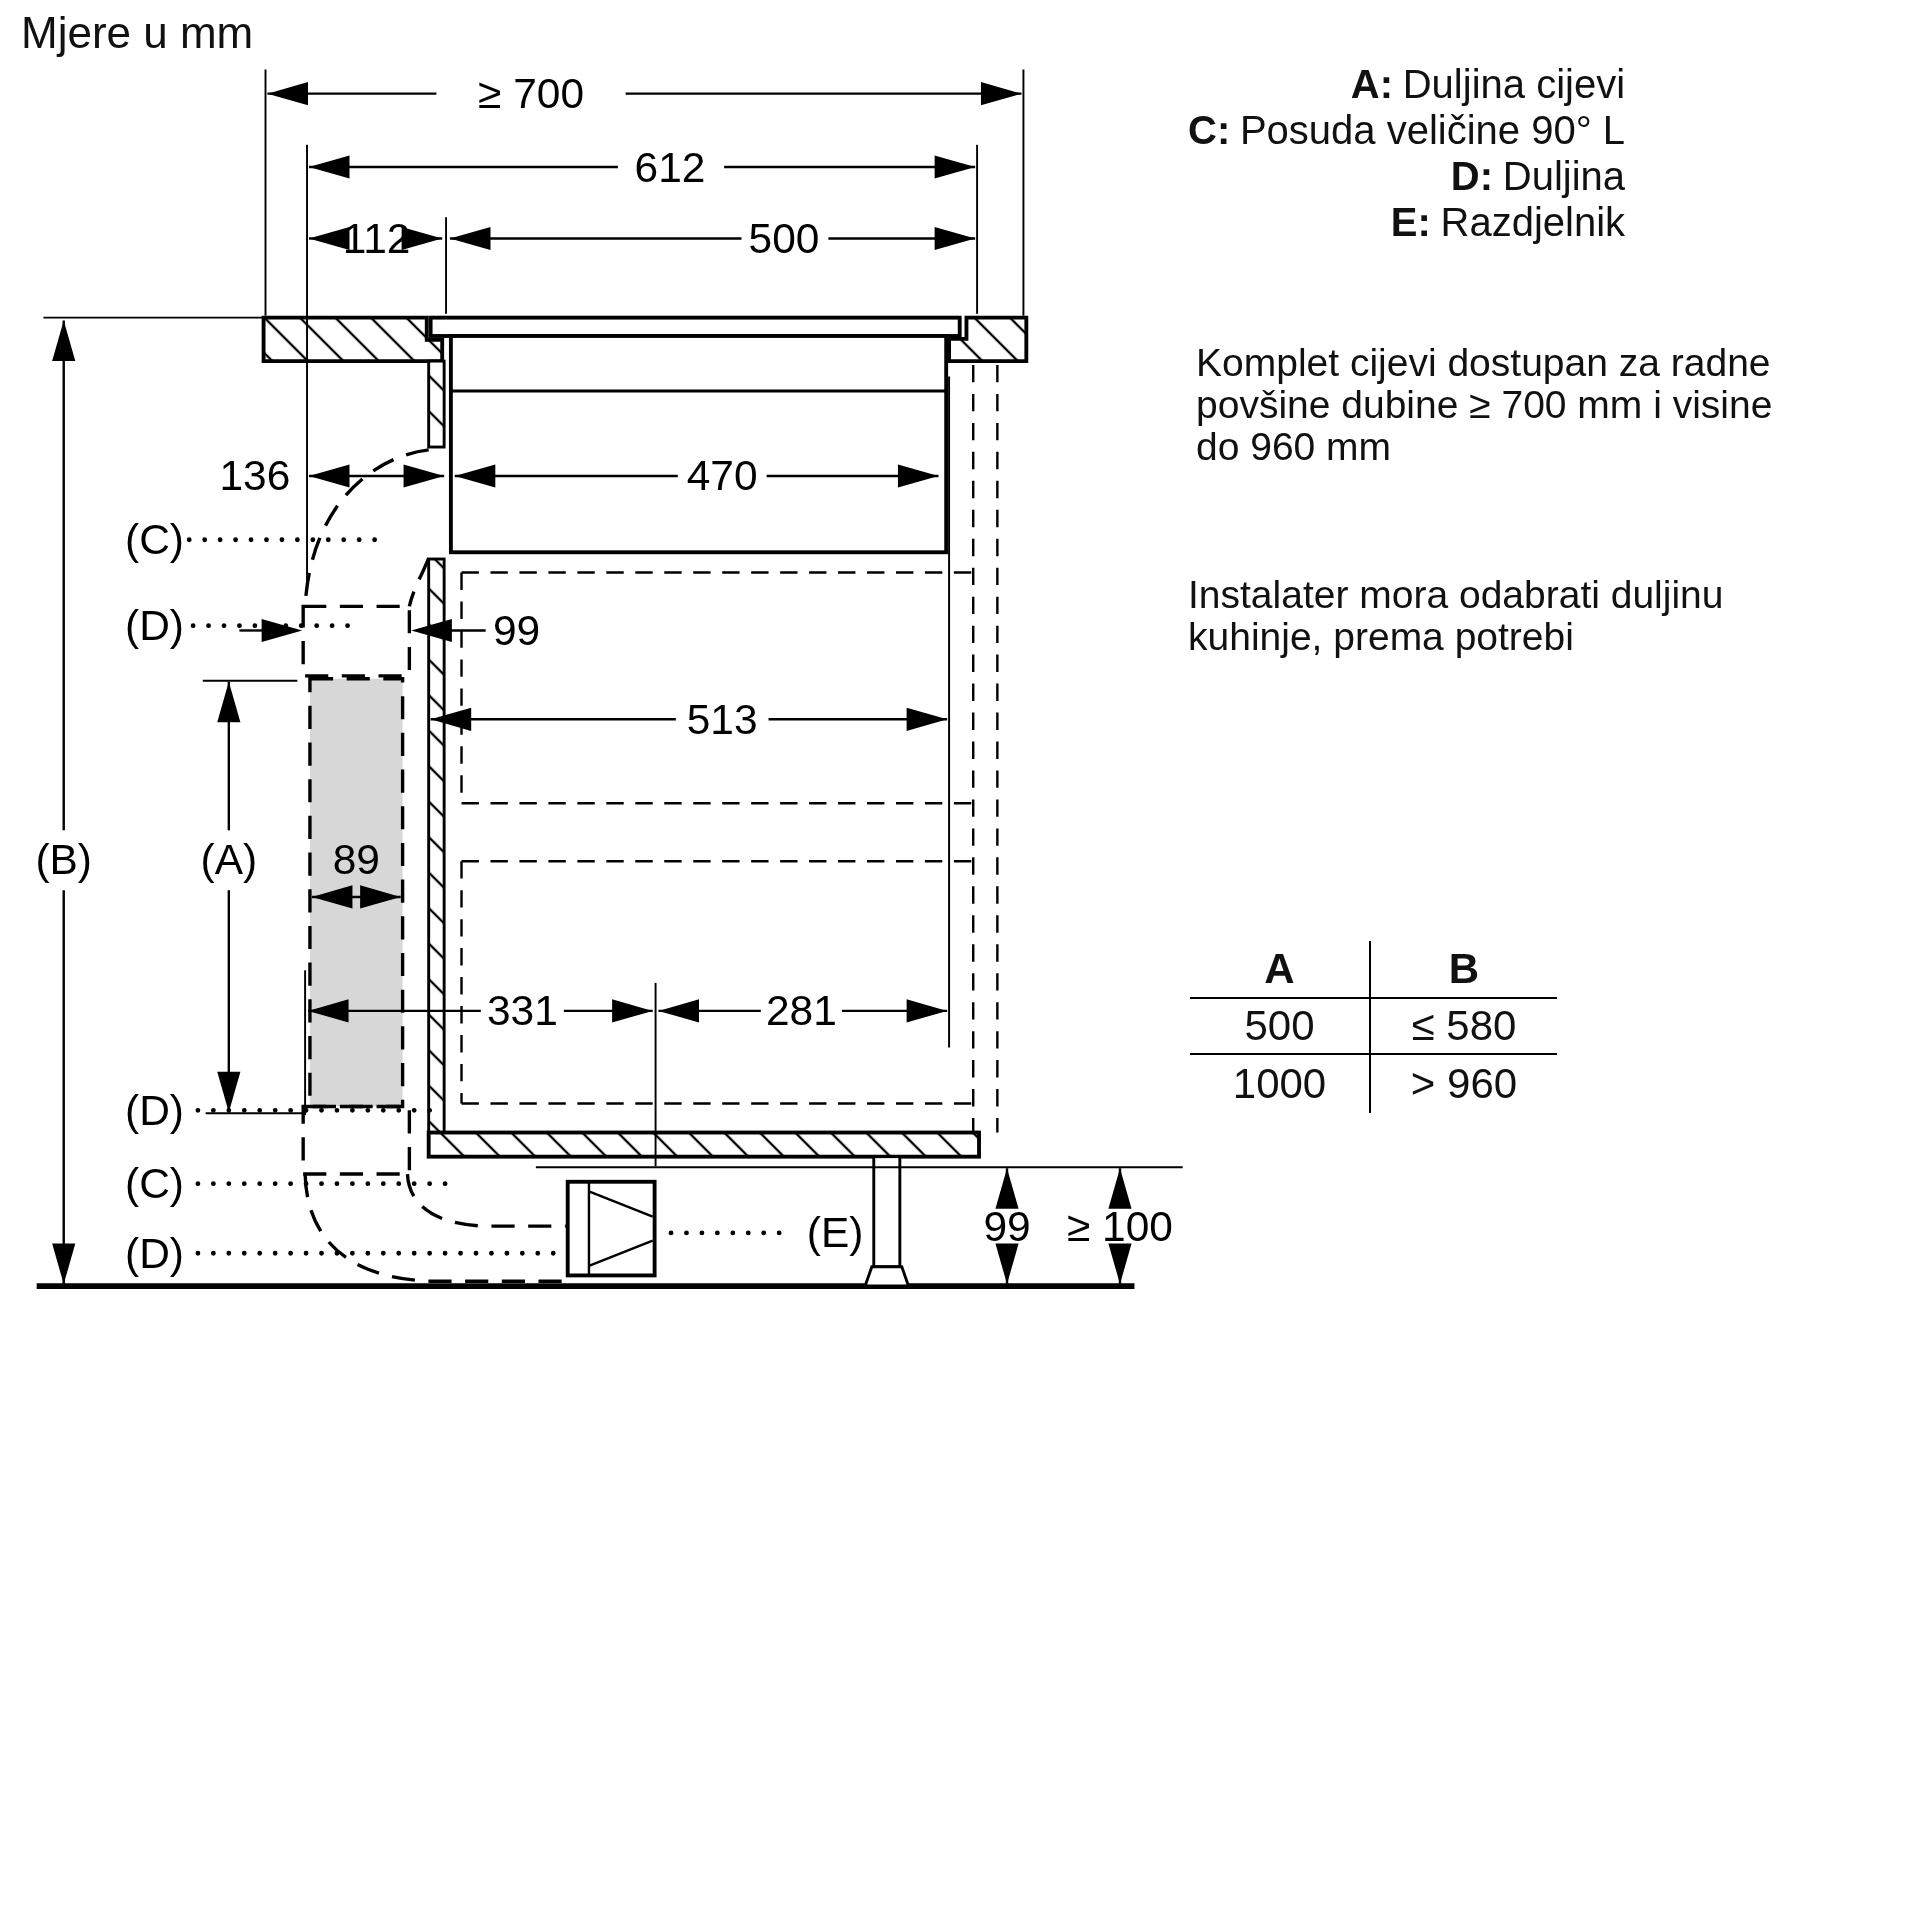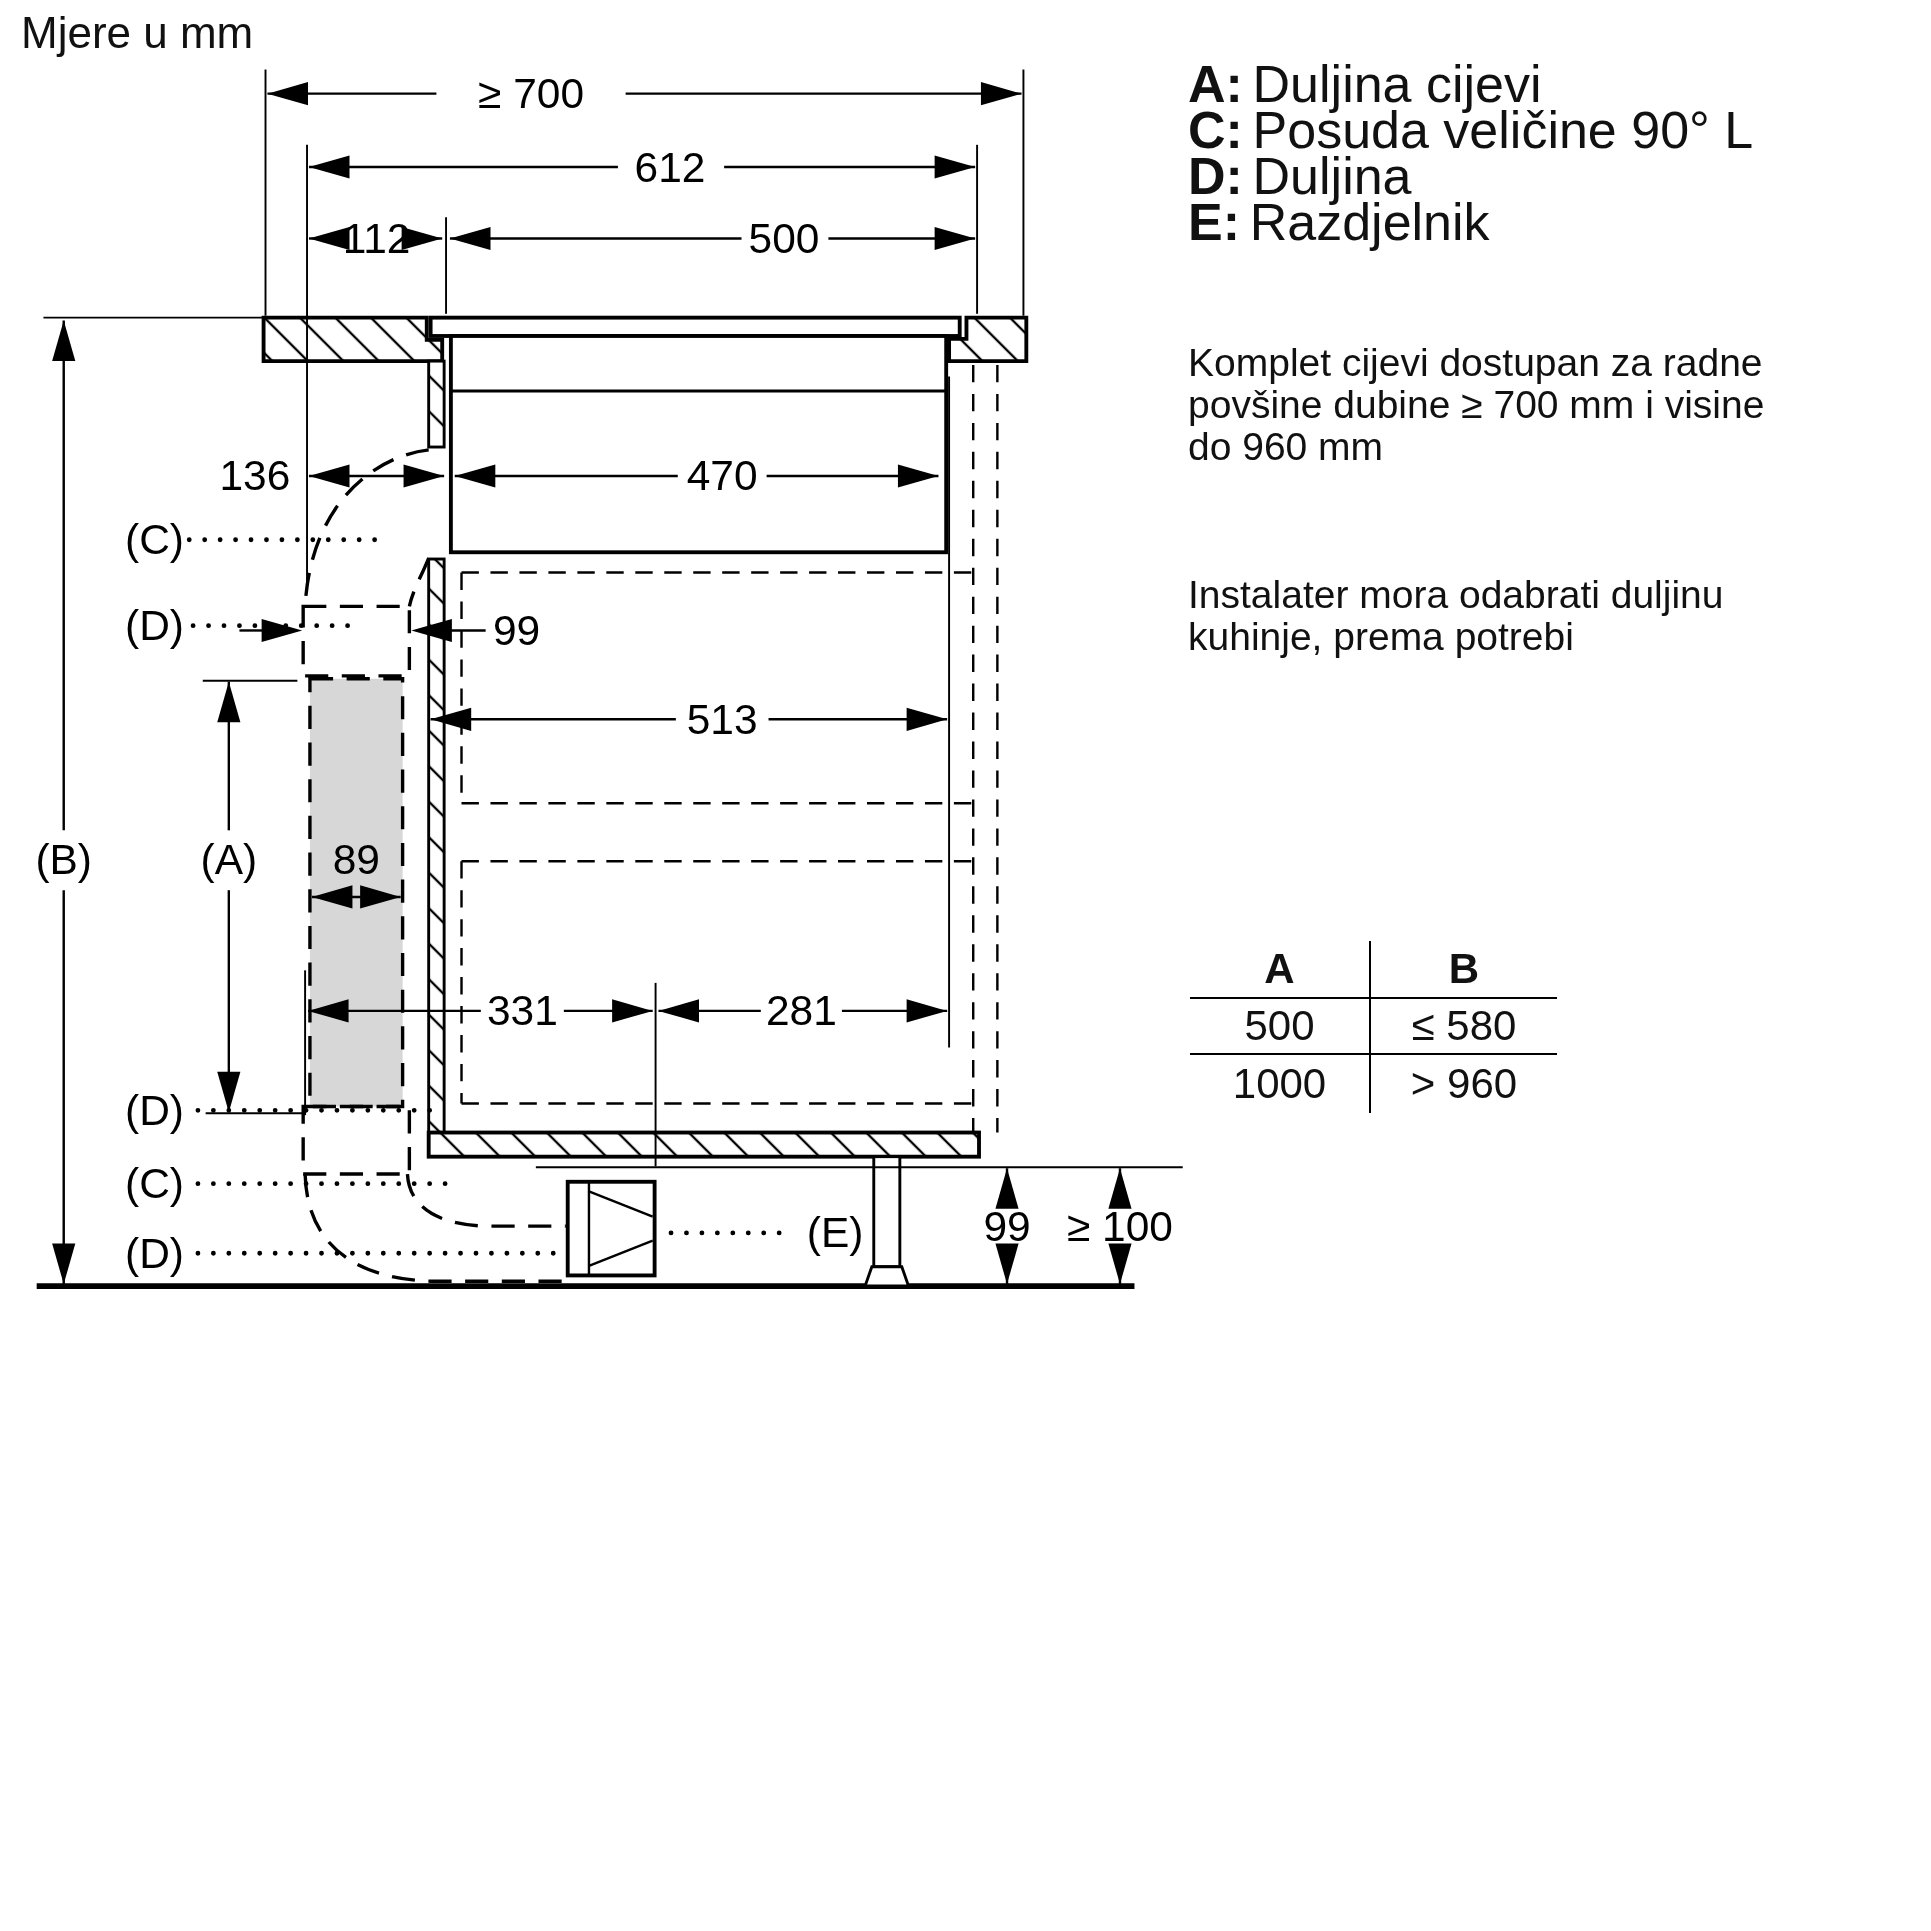--- a/index.html
+++ b/index.html
@@ -1,24 +1,24 @@
 <!DOCTYPE html>
 <html><head>
 <meta charset="utf-8">
 <style>
   html,body{margin:0;padding:0;background:#fff;}
   .page{position:relative;width:1931px;height:1931px;background:#ffffff;
         font-family:"Liberation Sans", sans-serif;color:#111;overflow:hidden;padding-left:48px;}
   .abs{position:absolute;}
   #title{left:21px;top:7.7px;font-size:44px;white-space:nowrap;}
   svg{position:absolute;left:0;top:0;}
-  .legend{left:1188px;top:61px;font-size:52px;line-height:46px;white-space:nowrap;}
+  .legend{left:1188px;top:61px;font-size:40px;line-height:46px;white-space:nowrap;text-align:right;}
   .lg-key{font-weight:bold;margin-right:9.7px;}
   .note{left:1188px;font-size:39px;line-height:42px;white-space:nowrap;}
-  #note1{top:342px;}
+  #note1{top:342px;margin-left:8px;}
   #note2{top:574px;}
   .tbl{left:1190px;top:941px;display:grid;grid-template-columns:181px 186px;
        grid-template-rows:58px 56px 58px;}
   .tbl div{display:flex;align-items:center;justify-content:center;font-size:42px;}
   .c1{border-right:2.9px solid #000;}
   .hd{font-weight:bold;border-bottom:2.9px solid #000;}
   .r1{border-bottom:2.9px solid #000;}
   text{font-family:"Liberation Sans", sans-serif;font-size:44px;fill:#000;}
 </style>
 </head>

